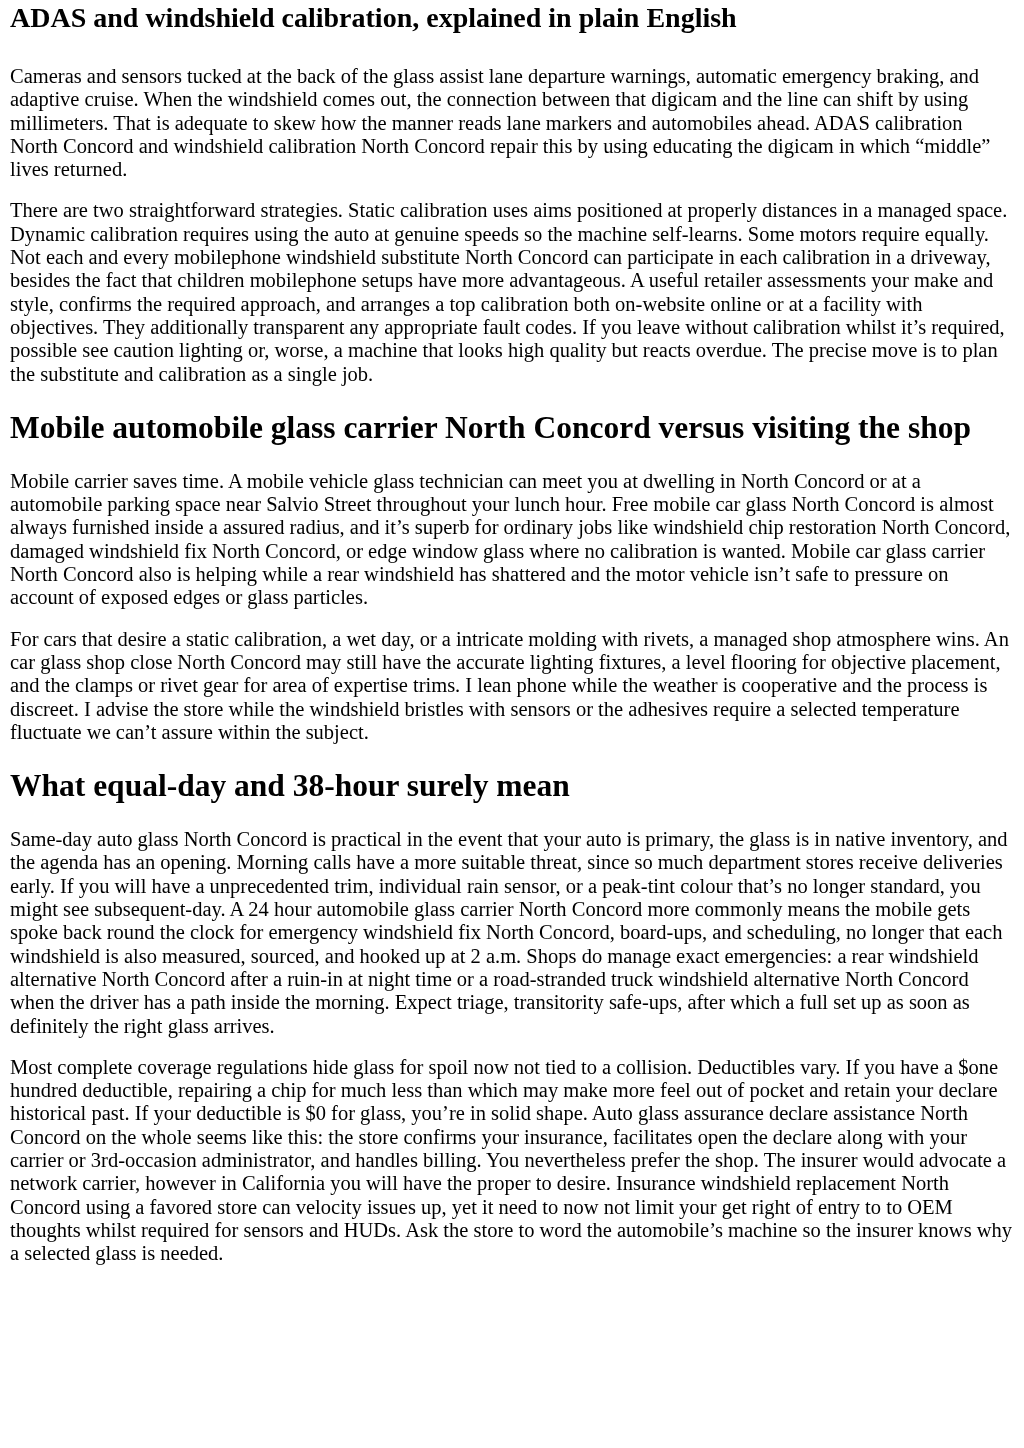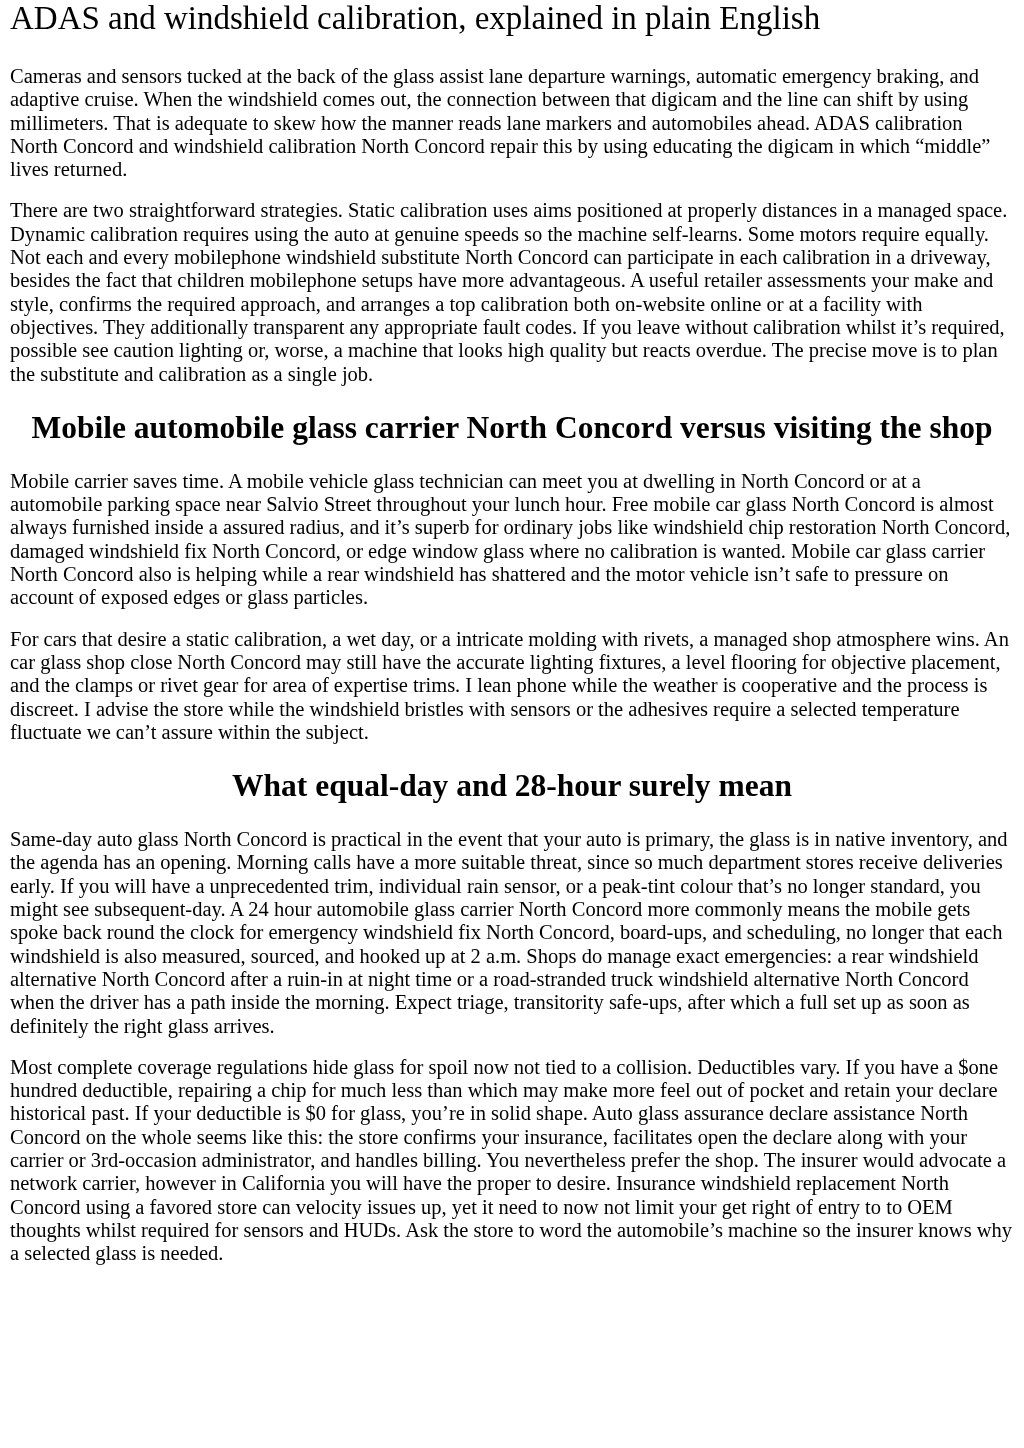--- a/index.html
+++ b/index.html
@@ -8,31 +8,30 @@
     padding: 0 10px;
     width: 1004px;
     min-height: 1448px;
     background: #fff;
     color: #000;
     font-family: "Liberation Serif", "DejaVu Serif", serif;
     font-size: 20.5px;
     overflow-x: hidden;
   }
   h1 {
-    font-size: 33px;
+    font-size: 28px;
     line-height: 36px;
-    font-weight: normal;
+    font-weight: bold;
     margin: 0 0 29px 0;
   }
   h2 {
     font-size: 31.5px;
     line-height: 38px;
     font-weight: bold;
     margin: 23px 0 23px 0;
-    text-align: center;
   }
   p {
     font-size: 20.5px;
     line-height: 23.3px;
     margin: 0 0 18px 0;
   }
 </style>
 </head>
 <body>
 
@@ -45,21 +44,21 @@
     <p>There are two straightforward strategies. Static calibration uses aims positioned at properly distances in a managed space. Dynamic calibration requires using the auto at genuine speeds so the machine self-learns. Some motors require equally. Not each and every mobilephone windshield substitute North Concord can participate in each calibration in a driveway, besides the fact that children mobilephone setups have more advantageous. A useful retailer assessments your make and style, confirms the required approach, and arranges a top calibration both on-website online or at a facility with objectives. They additionally transparent any appropriate fault codes. If you leave without calibration whilst it’s required, possible see caution lighting or, worse, a machine that looks high quality but reacts overdue. The precise move is to plan the substitute and calibration as a single job.</p>
   </section>
 
   <section>
     <h2>Mobile automobile glass carrier North Concord versus visiting the shop</h2>
     <p>Mobile carrier saves time. A mobile vehicle glass technician can meet you at dwelling in North Concord or at a automobile parking space near Salvio Street throughout your lunch hour. Free mobile car glass North Concord is almost always furnished inside a assured radius, and it’s superb for ordinary jobs like windshield chip restoration North Concord, damaged windshield fix North Concord, or edge window glass where no calibration is wanted. Mobile car glass carrier North Concord also is helping while a rear windshield has shattered and the motor vehicle isn’t safe to pressure on account of exposed edges or glass particles.</p>
     <p>For cars that desire a static calibration, a wet day, or a intricate molding with rivets, a managed shop atmosphere wins. An car glass shop close North Concord may still have the accurate lighting fixtures, a level flooring for objective placement, and the clamps or rivet gear for area of expertise trims. I lean phone while the weather is cooperative and the process is discreet. I advise the store while the windshield bristles with sensors or the adhesives require a selected temperature fluctuate we can’t assure within the subject.</p>
   </section>
 
   <section>
-    <h2>What equal-day and 28-hour surely mean</h2>
+    <h2>What equal-day and 38-hour surely mean</h2>
     <p>Same-day auto glass North Concord is practical in the event that your auto is primary, the glass is in native inventory, and the agenda has an opening. Morning calls have a more suitable threat, since so much department stores receive deliveries early. If you will have a unprecedented trim, individual rain sensor, or a peak-tint colour that’s no longer standard, you might see subsequent-day. A 24 hour automobile glass carrier North Concord more commonly means the mobile gets spoke back round the clock for emergency windshield fix North Concord, board-ups, and scheduling, no longer that each windshield is also measured, sourced, and hooked up at 2 a.m. Shops do manage exact emergencies: a rear windshield alternative North Concord after a ruin-in at night time or a road-stranded truck windshield alternative North Concord when the driver has a path inside the morning. Expect triage, transitority safe-ups, after which a full set up as soon as definitely the right glass arrives.</p>
   </section>
 
   <section>
     <p>Most complete coverage regulations hide glass for spoil now not tied to a collision. Deductibles vary. If you have a $one hundred deductible, repairing a chip for much less than which may make more feel out of pocket and retain your declare historical past. If your deductible is $0 for glass, you’re in solid shape. Auto glass assurance declare assistance North Concord on the whole seems like this: the store confirms your insurance, facilitates open the declare along with your carrier or 3rd-occasion administrator, and handles billing. You nevertheless prefer the shop. The insurer would advocate a network carrier, however in California you will have the proper to desire. Insurance windshield replacement North Concord using a favored store can velocity issues up, yet it need to now not limit your get right of entry to to OEM thoughts whilst required for sensors and HUDs. Ask the store to word the automobile’s machine so the insurer knows why a selected glass is needed.</p>
   </section>
 
 
 </article>
 

